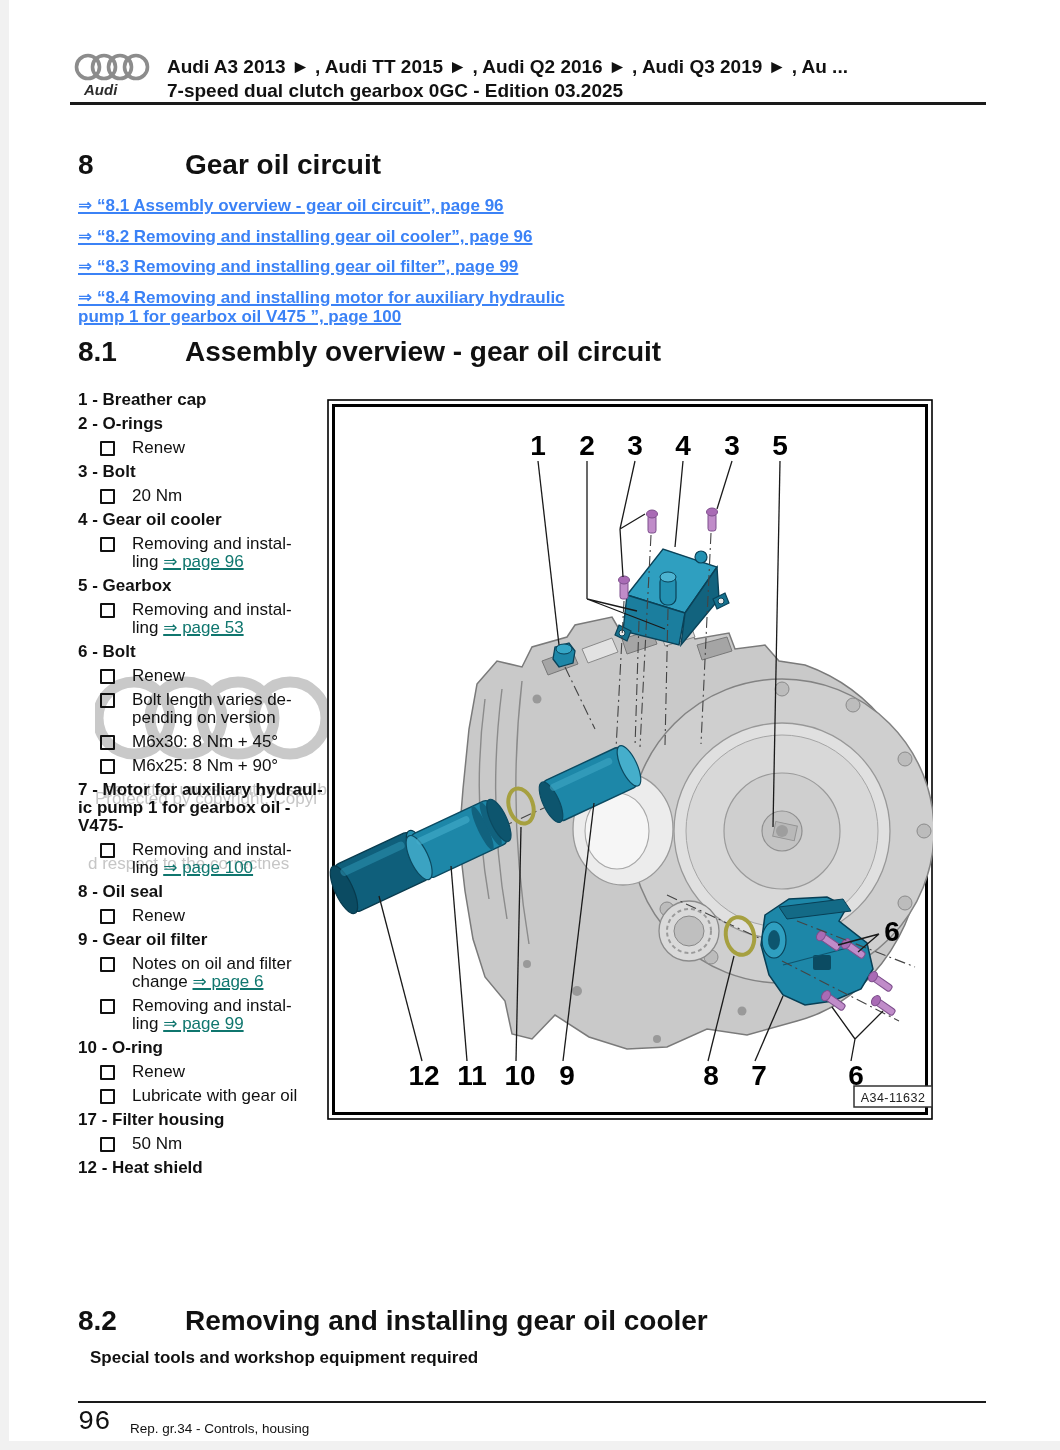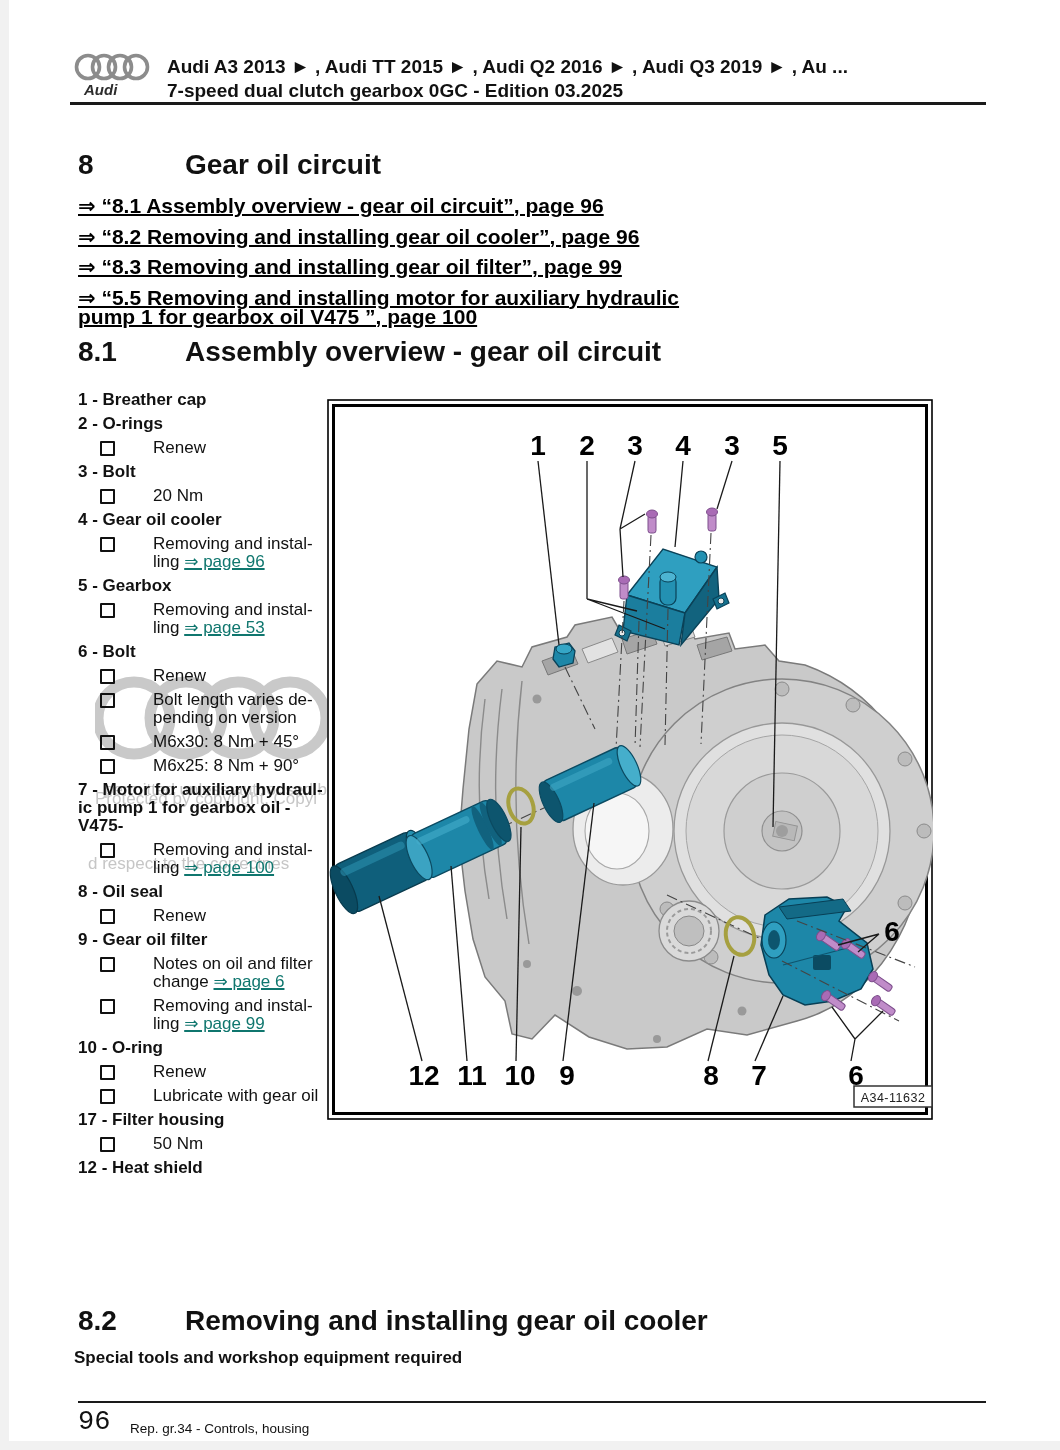--- a/index.html
+++ b/index.html
@@ -16,43 +16,43 @@
   .hdr-line2{font-weight:700;}
   .hdr-rule{position:absolute;left:70px;top:102px;width:916px;height:2.5px;background:#1a1a1a;}
 
   
   .h-row{position:absolute;left:78px;width:860px;display:flex;}
   .h-num{width:107px;flex:0 0 107px;font-size:28px;font-weight:700;}
   .h-title{font-size:28px;font-weight:700;}
 
   
   .links{position:absolute;left:78px;top:196px;width:620px;}
-  .xref{display:block;margin-bottom:11.5px;font-size:21px;font-weight:700;
-        color:#000000;text-decoration:underline;text-decoration-thickness:1.5px;
+  .xref{display:block;margin-bottom:11.5px;font-size:17px;font-weight:700;
+        color:#3b82f6;text-decoration:underline;text-decoration-thickness:1.5px;
         white-space:pre-line;line-height:19px;cursor:pointer;}
 
   
   .parts{position:absolute;left:78px;top:391px;width:262px;z-index:2;}
   .part{margin-bottom:6px;}
   .part-label{font-size:17px;font-weight:700;line-height:18px;margin-bottom:6px;white-space:pre-line;}
   .check-item{display:flex;margin-bottom:6px;padding-left:22px;}
   .cbox{flex:0 0 11px;width:11px;height:11px;border:2px solid #111;border-radius:1px;
         margin-right:17px;margin-top:2px;}
-  .ctext{font-size:17px;line-height:18px;white-space:pre-line;margin-left:21px;}
+  .ctext{font-size:17px;line-height:18px;white-space:pre-line;}
   .plink{color:#0f766e;text-decoration:underline;text-decoration-thickness:1.5px;cursor:pointer;}
 
   
   .wm-rings{position:absolute;left:95px;top:676px;z-index:0;}
   .wm-line{position:absolute;font-size:17px;color:#c6c6c6;z-index:0;white-space:nowrap;}
 
   
   .diagram{position:absolute;left:327px;top:399px;width:606px;height:721px;background:#fff;z-index:3;}
 
   
-  .subhead{position:absolute;left:74px;top:1348px;font-size:17px;font-weight:700;}
+  .subhead{position:absolute;left:90px;top:1348px;font-size:17px;font-weight:700;}
 
   
   .ftr-rule{position:absolute;left:78px;top:1401px;width:908px;height:2px;background:#1a1a1a;}
   .ftr-page{position:absolute;left:78px;top:1407px;font-size:27px;font-family:Liberation Mono, monospace;}
   .ftr-rep{position:absolute;left:130px;top:1421px;font-size:13.5px;}
 </style>
 </head>
 <body>
 
 <div class="page">
@@ -88,21 +88,21 @@
 
   <div class="h-row" style="top:149px;">
     <div class="h-num">8</div>
     <div class="h-title">Gear oil circuit</div>
   </div>
 
   <div class="links" id="links">
       <a class="xref">⇒ “8.1 Assembly overview - gear oil circuit”, page 96</a>
       <a class="xref">⇒ “8.2 Removing and installing gear oil cooler”, page 96</a>
       <a class="xref">⇒ “8.3 Removing and installing gear oil filter”, page 99</a>
-      <a class="xref">⇒ “5.5 Removing and installing motor for auxiliary hydraulic
+      <a class="xref">⇒ “8.4 Removing and installing motor for auxiliary hydraulic
 pump 1 for gearbox oil V475 ”, page 100</a>
     </div>
 
   <div class="h-row" style="top:336px;">
     <div class="h-num">8.1</div>
     <div class="h-title">Assembly overview - gear oil circuit</div>
   </div>
 
   <div class="parts" id="parts">
       <div class="part">

